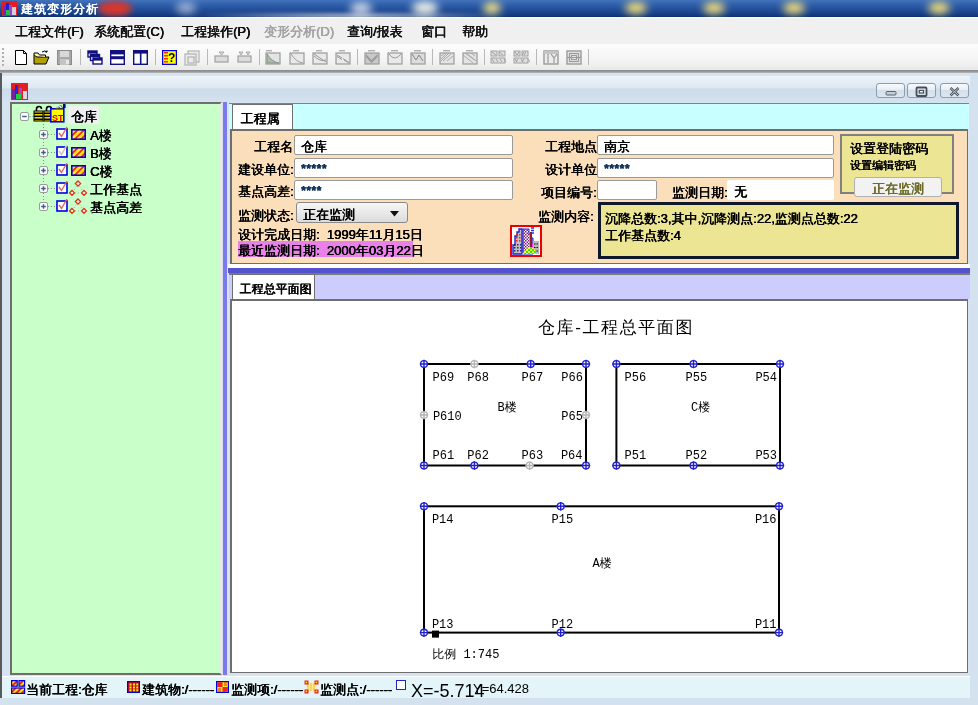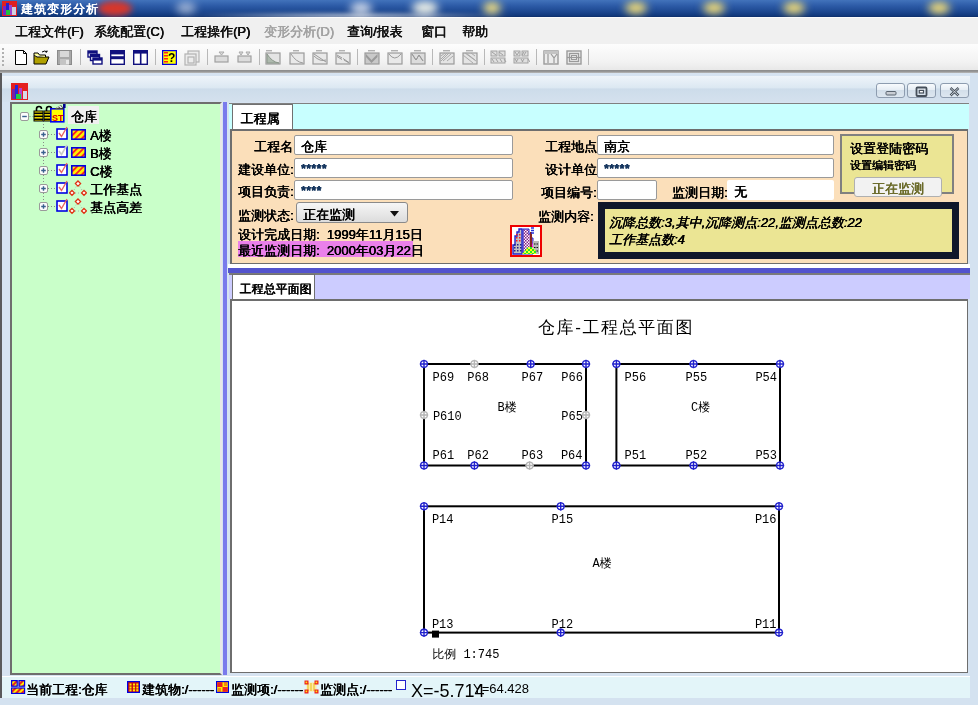--- a/index.html
+++ b/index.html
@@ -402,35 +402,35 @@
 <div id="proppanel" class="abs"></div>
 <div id="propstuff">
  <span class="plabel" style="left:254px;top:138px">工程名:</span>
  <div class="pinput" style="left:294px;top:135px;width:219px;height:20px">仓库</div>
  <span class="plabel" style="left:545px;top:138px">工程地点:</span>
  <div class="pinput" style="left:597px;top:135px;width:237px;height:20px">南京</div>
  <span class="plabel" style="left:238px;top:161px">建设单位:</span>
  <div class="pinput" style="left:294px;top:158px;width:219px;height:20px;color:#16365f;font-weight:bold;letter-spacing:0.5px;font-size:12px;padding-top:3px">*****</div>
  <span class="plabel" style="left:545px;top:161px">设计单位:</span>
  <div class="pinput" style="left:597px;top:158px;width:237px;height:20px;color:#16365f;font-weight:bold;letter-spacing:0.5px;font-size:12px;padding-top:3px">*****</div>
- <span class="plabel" style="left:238px;top:183px">项目负责:</span>
+ <span class="plabel" style="left:238px;top:183px">基点高差:</span>
  <div class="pinput" style="left:294px;top:180px;width:219px;height:20px;color:#16365f;font-weight:bold;letter-spacing:0.5px;font-size:12px;padding-top:3px">****</div>
  <span class="plabel" style="left:541px;top:184px">项目编号:</span>
  <div class="pinput" style="left:597px;top:180px;width:60px;height:20px"></div>
  <span class="plabel" style="left:672px;top:184px">监测日期:</span>
  <div class="pinput" style="left:727px;top:180px;width:107px;height:20px;border-color:rgba(0,0,0,0)">无</div>
  <span class="plabel" style="left:238px;top:207px">监测状态:</span>
  <div class="abs" style="left:296px;top:202px;width:112px;height:21px;background:linear-gradient(#f6f6f6,#dcdcdc);border:1px solid #8a8a8a;border-radius:3px;">
    <span style="position:absolute;left:6px;top:3px;font-size:13px">正在监测</span>
    <svg style="position:absolute;right:8px;top:8px" width="9" height="6">
           <path d="M0 0 h9 l-4.5 5.5 z" fill="#111"></path>
         </svg>
  </div>
  <span class="plabel" style="left:538px;top:208px">监测内容:</span>
- <div class="abs" style="left:598px;top:202px;width:361px;height:57px;background:#ebe594;border:7px solid #0f172a;font-style:italic;">
+ <div class="abs" style="left:598px;top:202px;width:361px;height:57px;background:#ebe594;border:3px solid #0f172a;">
    <div style="position:absolute;left:4px;top:5px;font-size:13px;white-space:pre">沉降总数:3,其中,沉降测点:22,监测点总数:22</div>
    <div style="position:absolute;left:4px;top:22px;font-size:13px;white-space:pre">工作基点数:4</div>
  </div>
  <span class="plabel" style="left:238px;top:226px">设计完成日期:  1999年11月15日</span>
  <div class="abs" style="left:238px;top:241px;width:175px;height:16px;background:#ea80ea;"></div>
  <span class="plabel" style="left:238px;top:242px">最近监测日期:  2000年03月22日</span>
  <svg class="abs" style="left:510px;top:225px" width="32" height="32" viewBox="0 0 32 32">
    <rect x="1" y="1" width="30" height="30" fill="#fff" stroke="#ee0000" stroke-width="2"></rect>
    <defs>
     <pattern id="pur" width="3" height="3" patternUnits="userSpaceOnUse">

